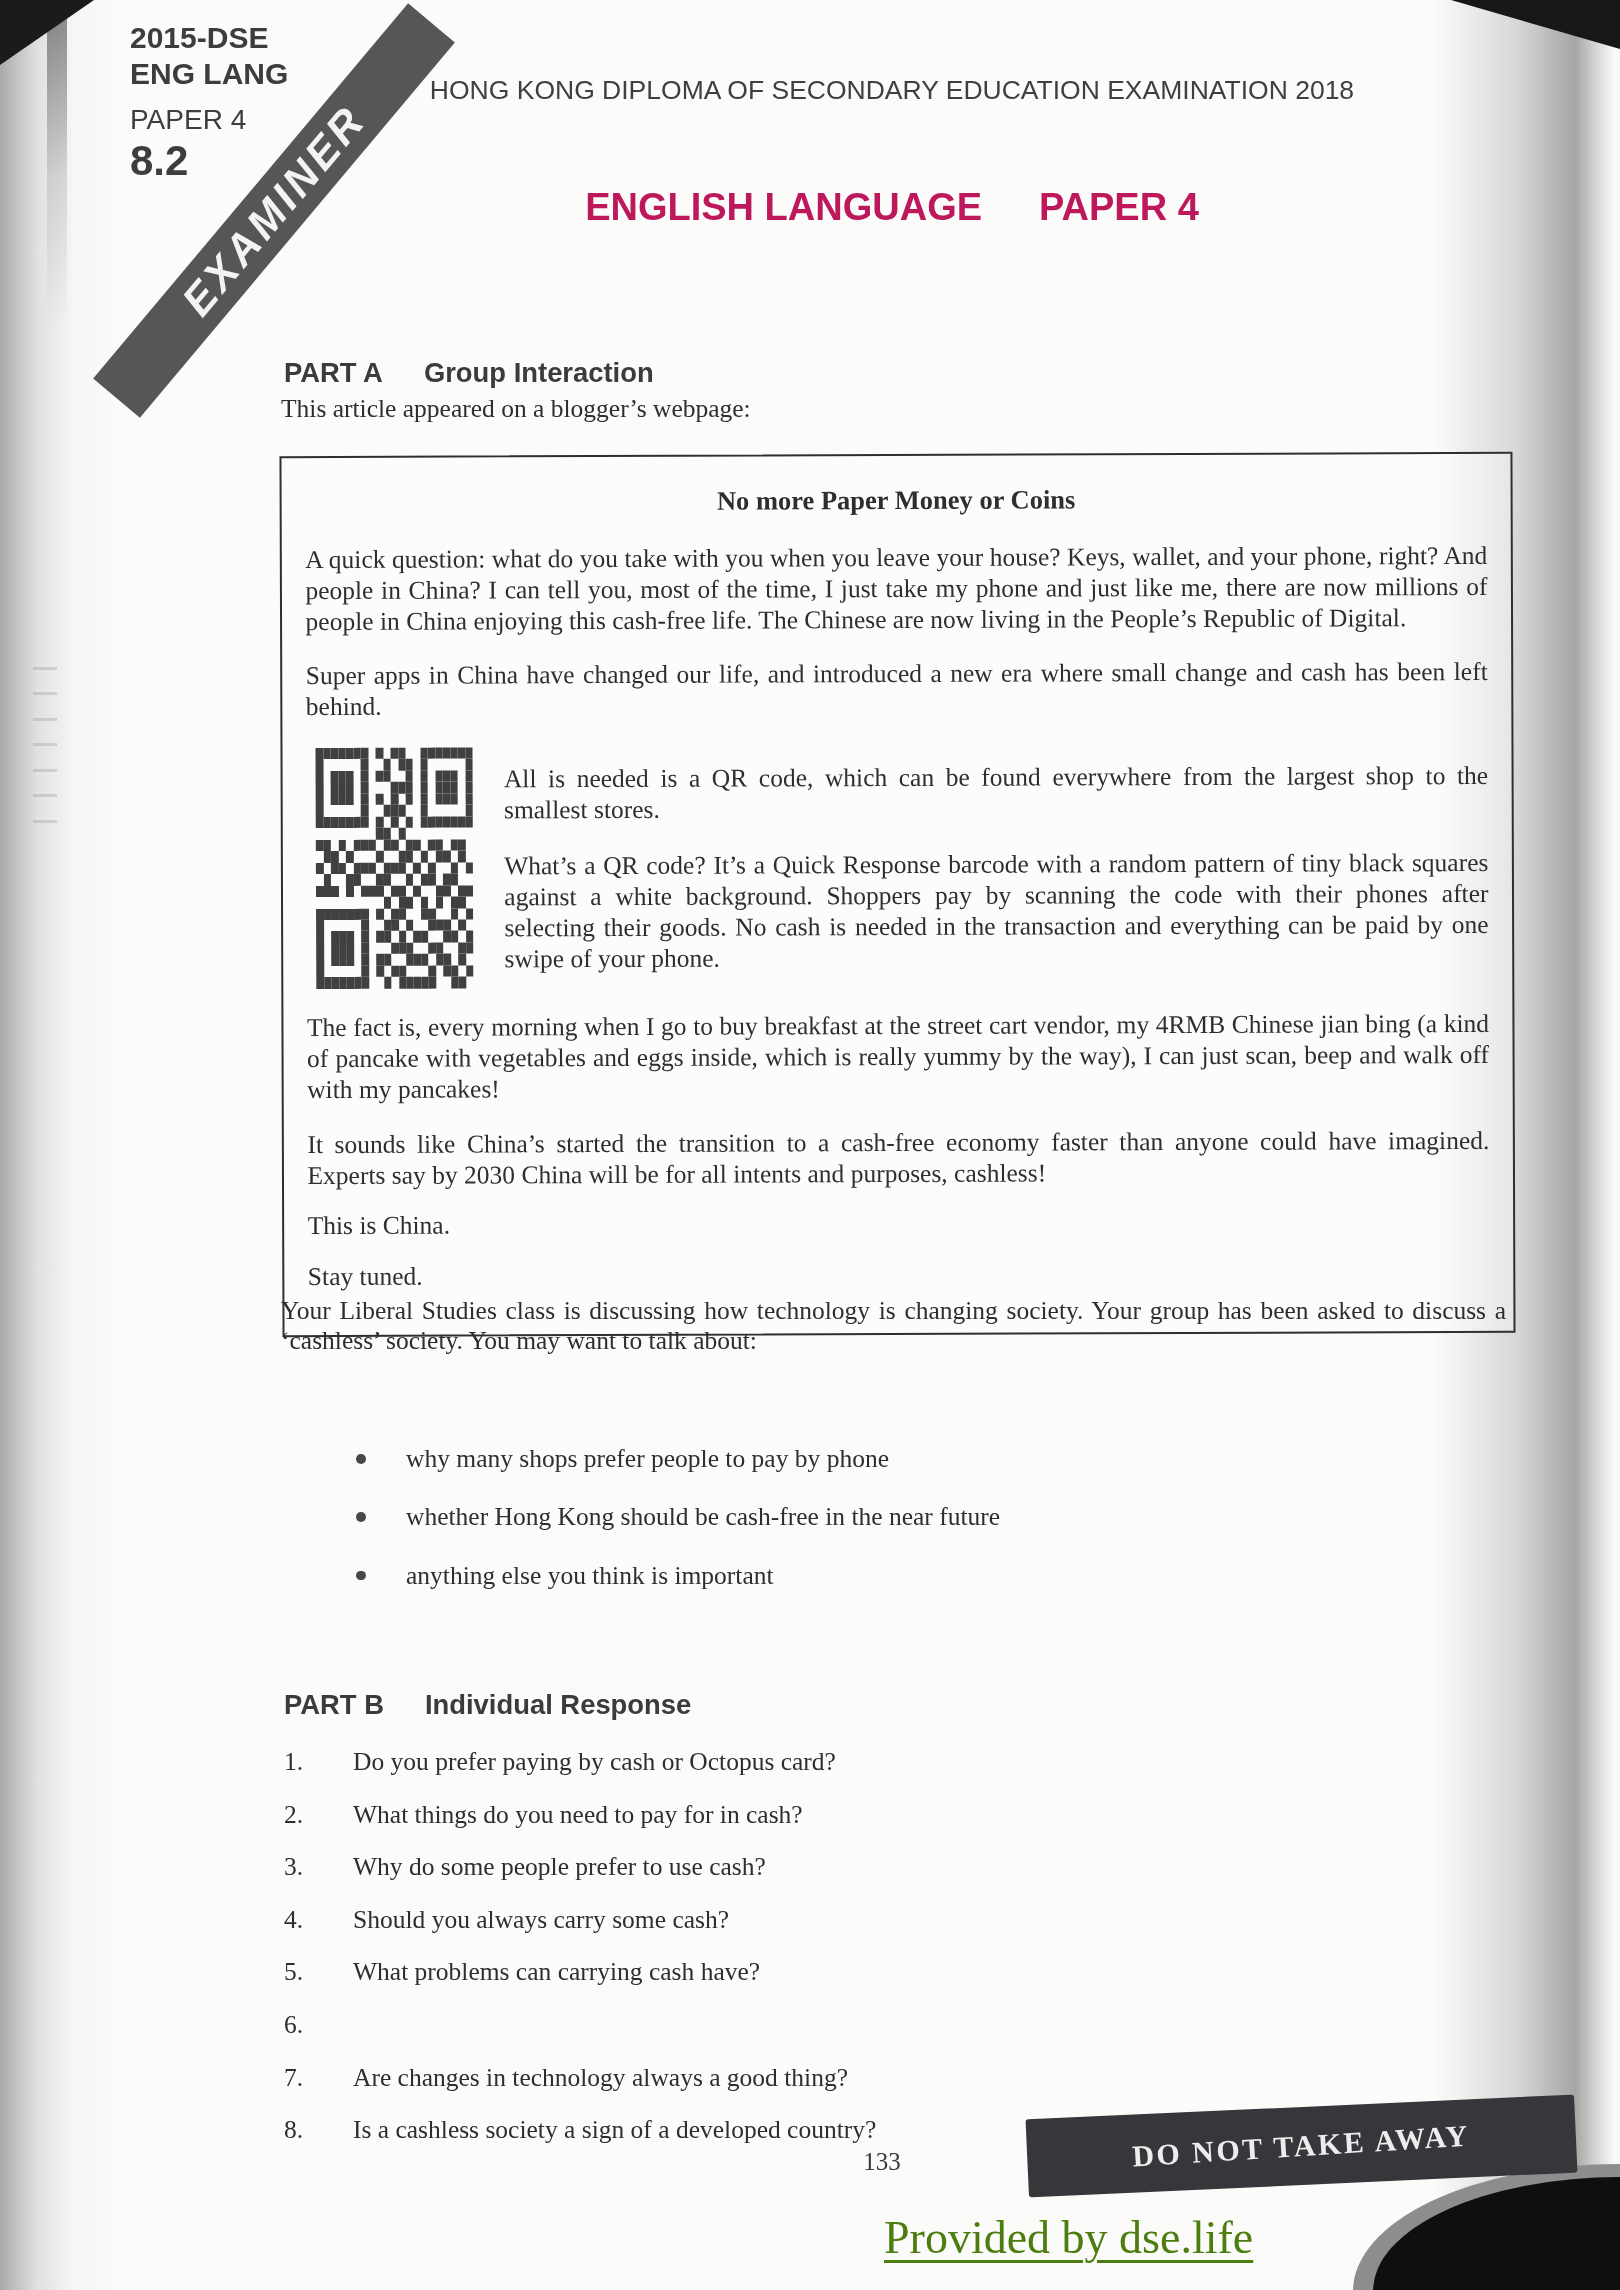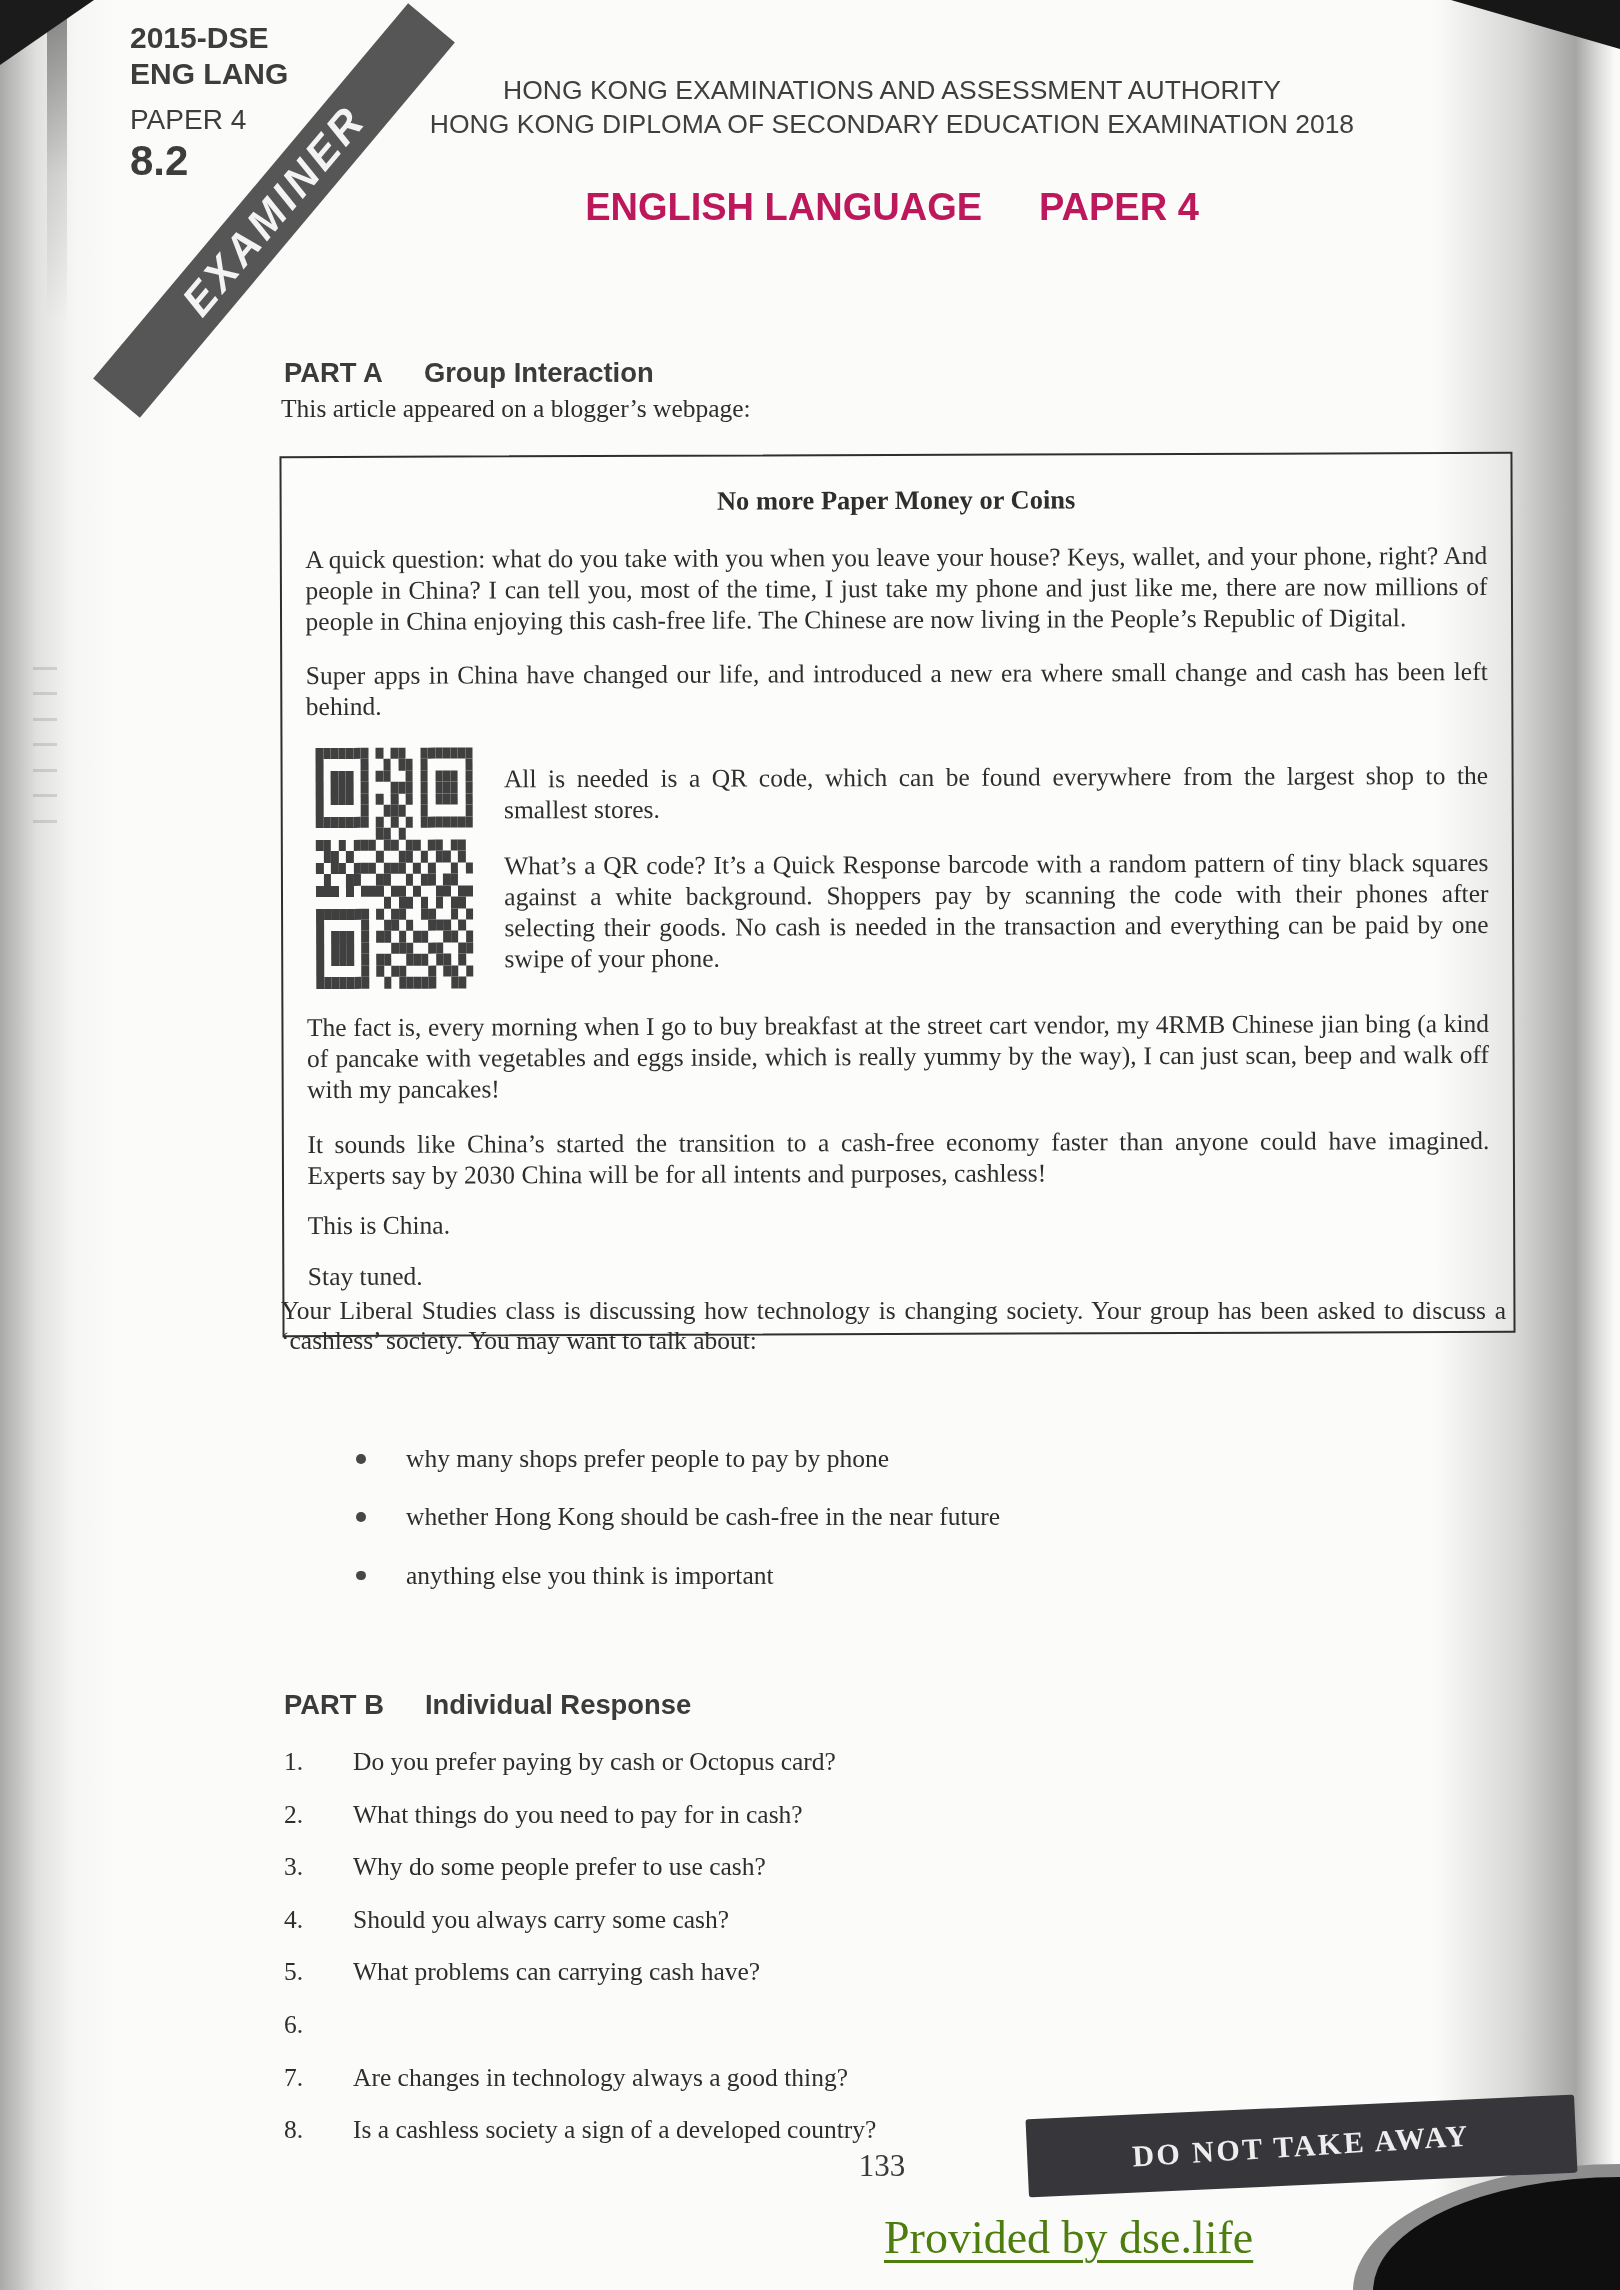--- a/index.html
+++ b/index.html
@@ -69,21 +69,21 @@
   .bullets{left:356px;top:1443px;z-index:5;list-style:none;margin:0;padding:0;}
   .bullets li{position:relative;padding-left:50px;font-size:25.5px;line-height:31px;margin-bottom:27.4px;}
   .bullets .dot{position:absolute;left:0;top:10.8px;width:9.8px;height:9.8px;border-radius:50%;background:#474747;}
 
   
   .questions{left:284px;top:1746px;z-index:5;margin:0;padding:0;list-style:none;}
   .questions li{display:flex;font-size:25.5px;line-height:31px;margin-bottom:21.6px;}
   .questions .qnum{width:69px;flex:none;}
 
   
-  .page-number{left:841px;top:2148px;width:82px;text-align:center;font-size:31px;color:#3a3a3a;z-index:5;}
+  .page-number{left:841px;top:2148px;width:82px;text-align:center;font-size:25px;color:#3a3a3a;z-index:5;}
   .dnta{left:1027px;top:2107px;width:549px;height:78px;background:#36363b;z-index:4;transform:rotate(-2.6deg);
     border-radius:2.9px;display:flex;align-items:center;justify-content:center;}
   .dnta span{color:#ededed;font-weight:bold;font-size:30px;letter-spacing:2.5px;transform:rotate(-1deg);
     font-family:"Liberation Serif","DejaVu Serif",serif;}
   .watermark{left:884px;top:2211px;z-index:10;font-size:46px;color:#4d7c0f;
     text-decoration:underline;text-decoration-thickness:2.9px;text-underline-offset:6.9px;cursor:pointer;}
 </style>
 </head>
 <body>
 
@@ -101,21 +101,20 @@
 </div>
 
 <div class="abs exam-code">
   <div class="l1">2015-DSE</div>
   <div class="l2">ENG LANG</div>
   <div class="l3">PAPER 4</div>
   <div class="l4">8.2</div>
 </div>
 
 <div class="abs authority">
-  <div>HONG KONG EXAMINATIONS AND ASSESSMENT AUTHORITY</div>
   <div>HONG KONG DIPLOMA OF SECONDARY EDUCATION EXAMINATION 2018</div>
 </div>
 
 <div class="abs paper-title">
   <span>ENGLISH LANGUAGE</span><span class="gap"></span><span>PAPER 4</span>
 </div>
 
 <div class="abs part-heading ph-a">
   <span>PART A</span><span class="hgap"></span><span>Group Interaction</span>
 </div>

